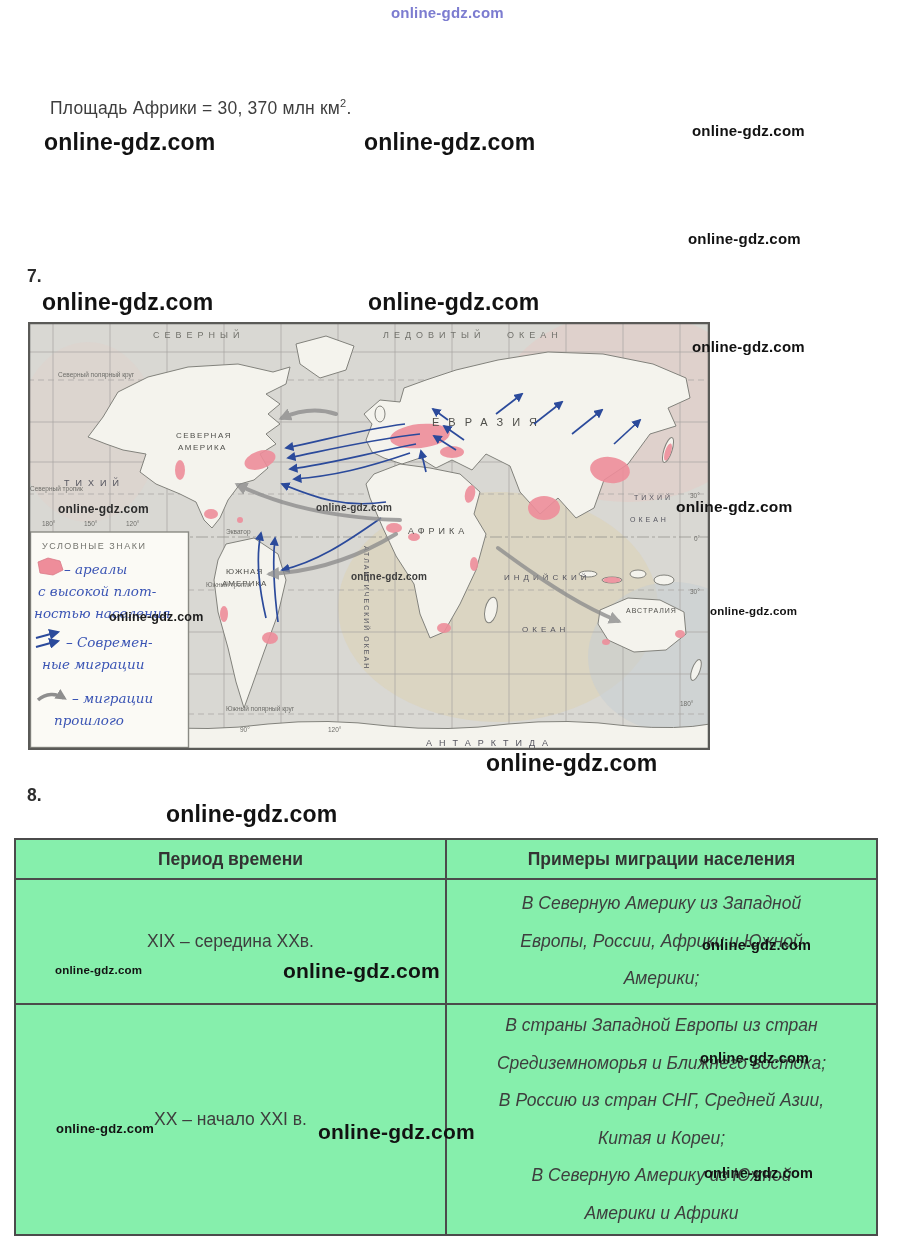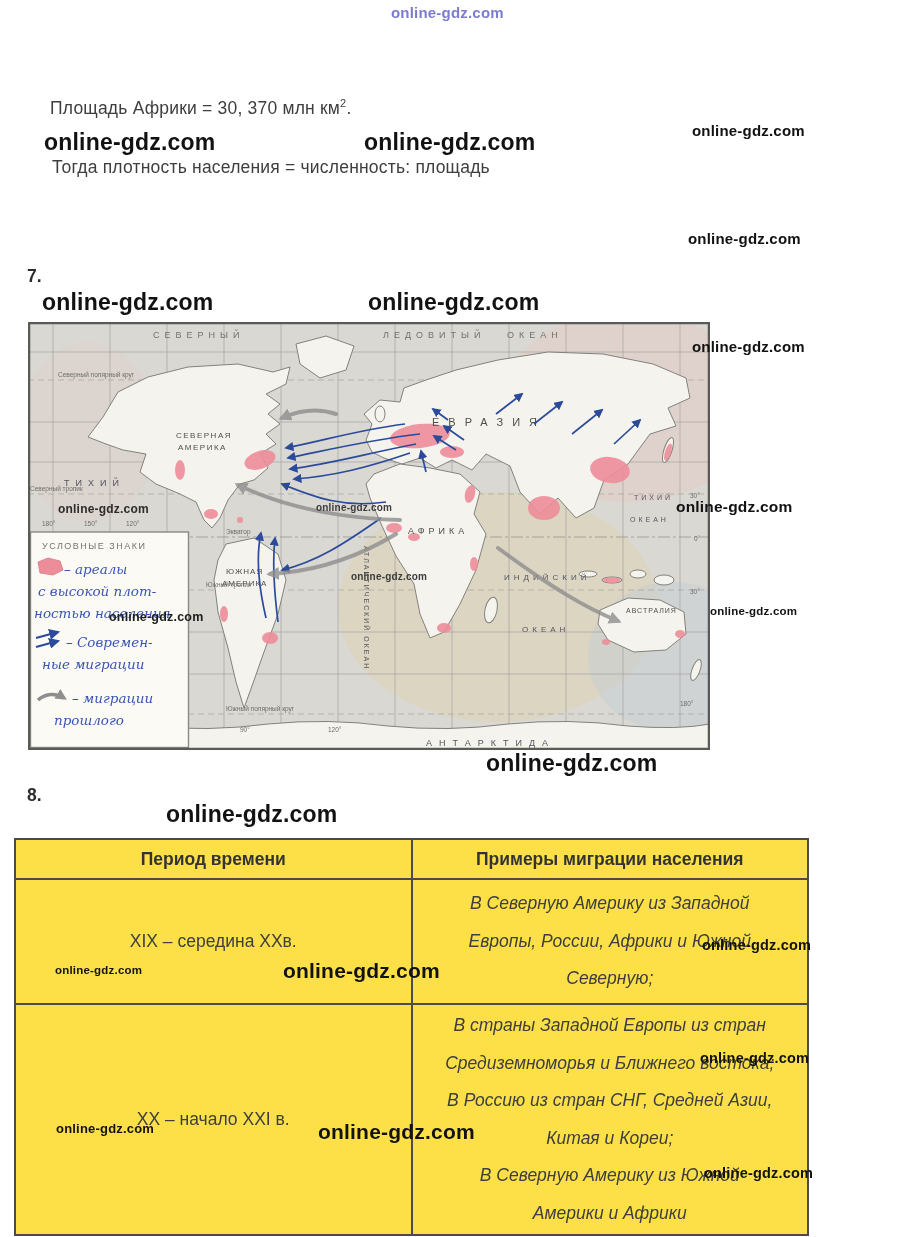--- a/index.html
+++ b/index.html
@@ -5,38 +5,35 @@
   html,body{margin:0;padding:0;background:#ffffff;}
   body{font-family:"Liberation Sans","DejaVu Sans",sans-serif;}
   .page{position:relative;width:909px;height:1237px;background:#ffffff;overflow:hidden;}
   .txt{position:absolute;font-size:17.5px;color:#3e3e3e;white-space:nowrap;letter-spacing:0.2px;}
   .txt .num{font-weight:700;color:#2d2d2d;margin-right:6px;}
   .txt sup{font-size:11px;}
   .navy{color:#3e4a6d;}
   .sec-num{position:absolute;font-size:17.5px;font-weight:700;color:#2d2d2d;}
   .wm{position:absolute;font-weight:700;color:#121212;white-space:nowrap;letter-spacing:0.2px;z-index:30;}
   .map-svg{position:absolute;left:28px;top:322px;z-index:5;}
-  .tbl{position:absolute;left:14px;top:838px;width:795px;border-collapse:collapse;table-layout:fixed;background:#fde047;z-index:5;}
+  .tbl{position:absolute;left:14px;top:838px;width:864px;border-collapse:collapse;table-layout:fixed;background:#86efac;z-index:5;}
   .tbl th,.tbl td{border:2px solid #4b4b4b;}
   .tbl th{height:36px;font-size:17.5px;font-weight:700;color:#333333;text-align:center;}
   .tbl td{font-size:17.5px;color:#3e3e3e;text-align:center;vertical-align:middle;}
   .tbl tr.r1 td{height:121px;}
   .tbl tr.r2 td{height:227px;}
   .tbl td.examples div{line-height:37.5px;font-style:italic;}
 </style>
 </head>
 <body>
 
 <div class="page">
 
   <div class="txt" style="left:50px;top:97px">
     <span>Площадь Африки = 30, 370 млн км</span><sup>2</sup><span>.</span>
-  </div>
-  <div class="txt" style="left:52px;top:157px">
-    <span>Тогда плотность населения = численность: площадь</span>
   </div>
 
   <div class="sec-num" style="left:27px;top:266px">7.</div>
 
   <svg class="map-svg" width="682" height="428" viewBox="0 0 682 428">
     <defs>
       <marker id="mb" viewBox="0 0 10 10" refX="8" refY="5" markerWidth="5.5" markerHeight="5.5" orient="auto">
           <path d="M0,0 L10,5 L0,10 Z" fill="#2b4a9b"></path>
         </marker>
       <marker id="mg" viewBox="0 0 10 10" refX="7" refY="5" markerWidth="3.2" markerHeight="3.2" orient="auto">
@@ -195,21 +192,21 @@
         <th>Период времени</th>
         <th>Примеры миграции населения</th>
       </tr>
     </thead>
     <tbody>
       <tr class="r1">
         <td class="period">XIX – середина XXв.</td>
         <td class="examples">
           <div>В Северную Америку из Западной</div>
           <div>Европы, России, Африки и Южной</div>
-          <div>Северную;</div>
+          <div>Америки;</div>
         </td>
       </tr>
       <tr class="r2">
         <td class="period">XX – начало XXI в.</td>
         <td class="examples">
           <div>В страны Западной Европы из стран</div>
           <div>Средиземноморья и Ближнего востока;</div>
           <div>В Россию из стран СНГ, Средней Азии,</div>
           <div>Китая и Кореи;</div>
           <div>В Северную Америку из Южной</div>

